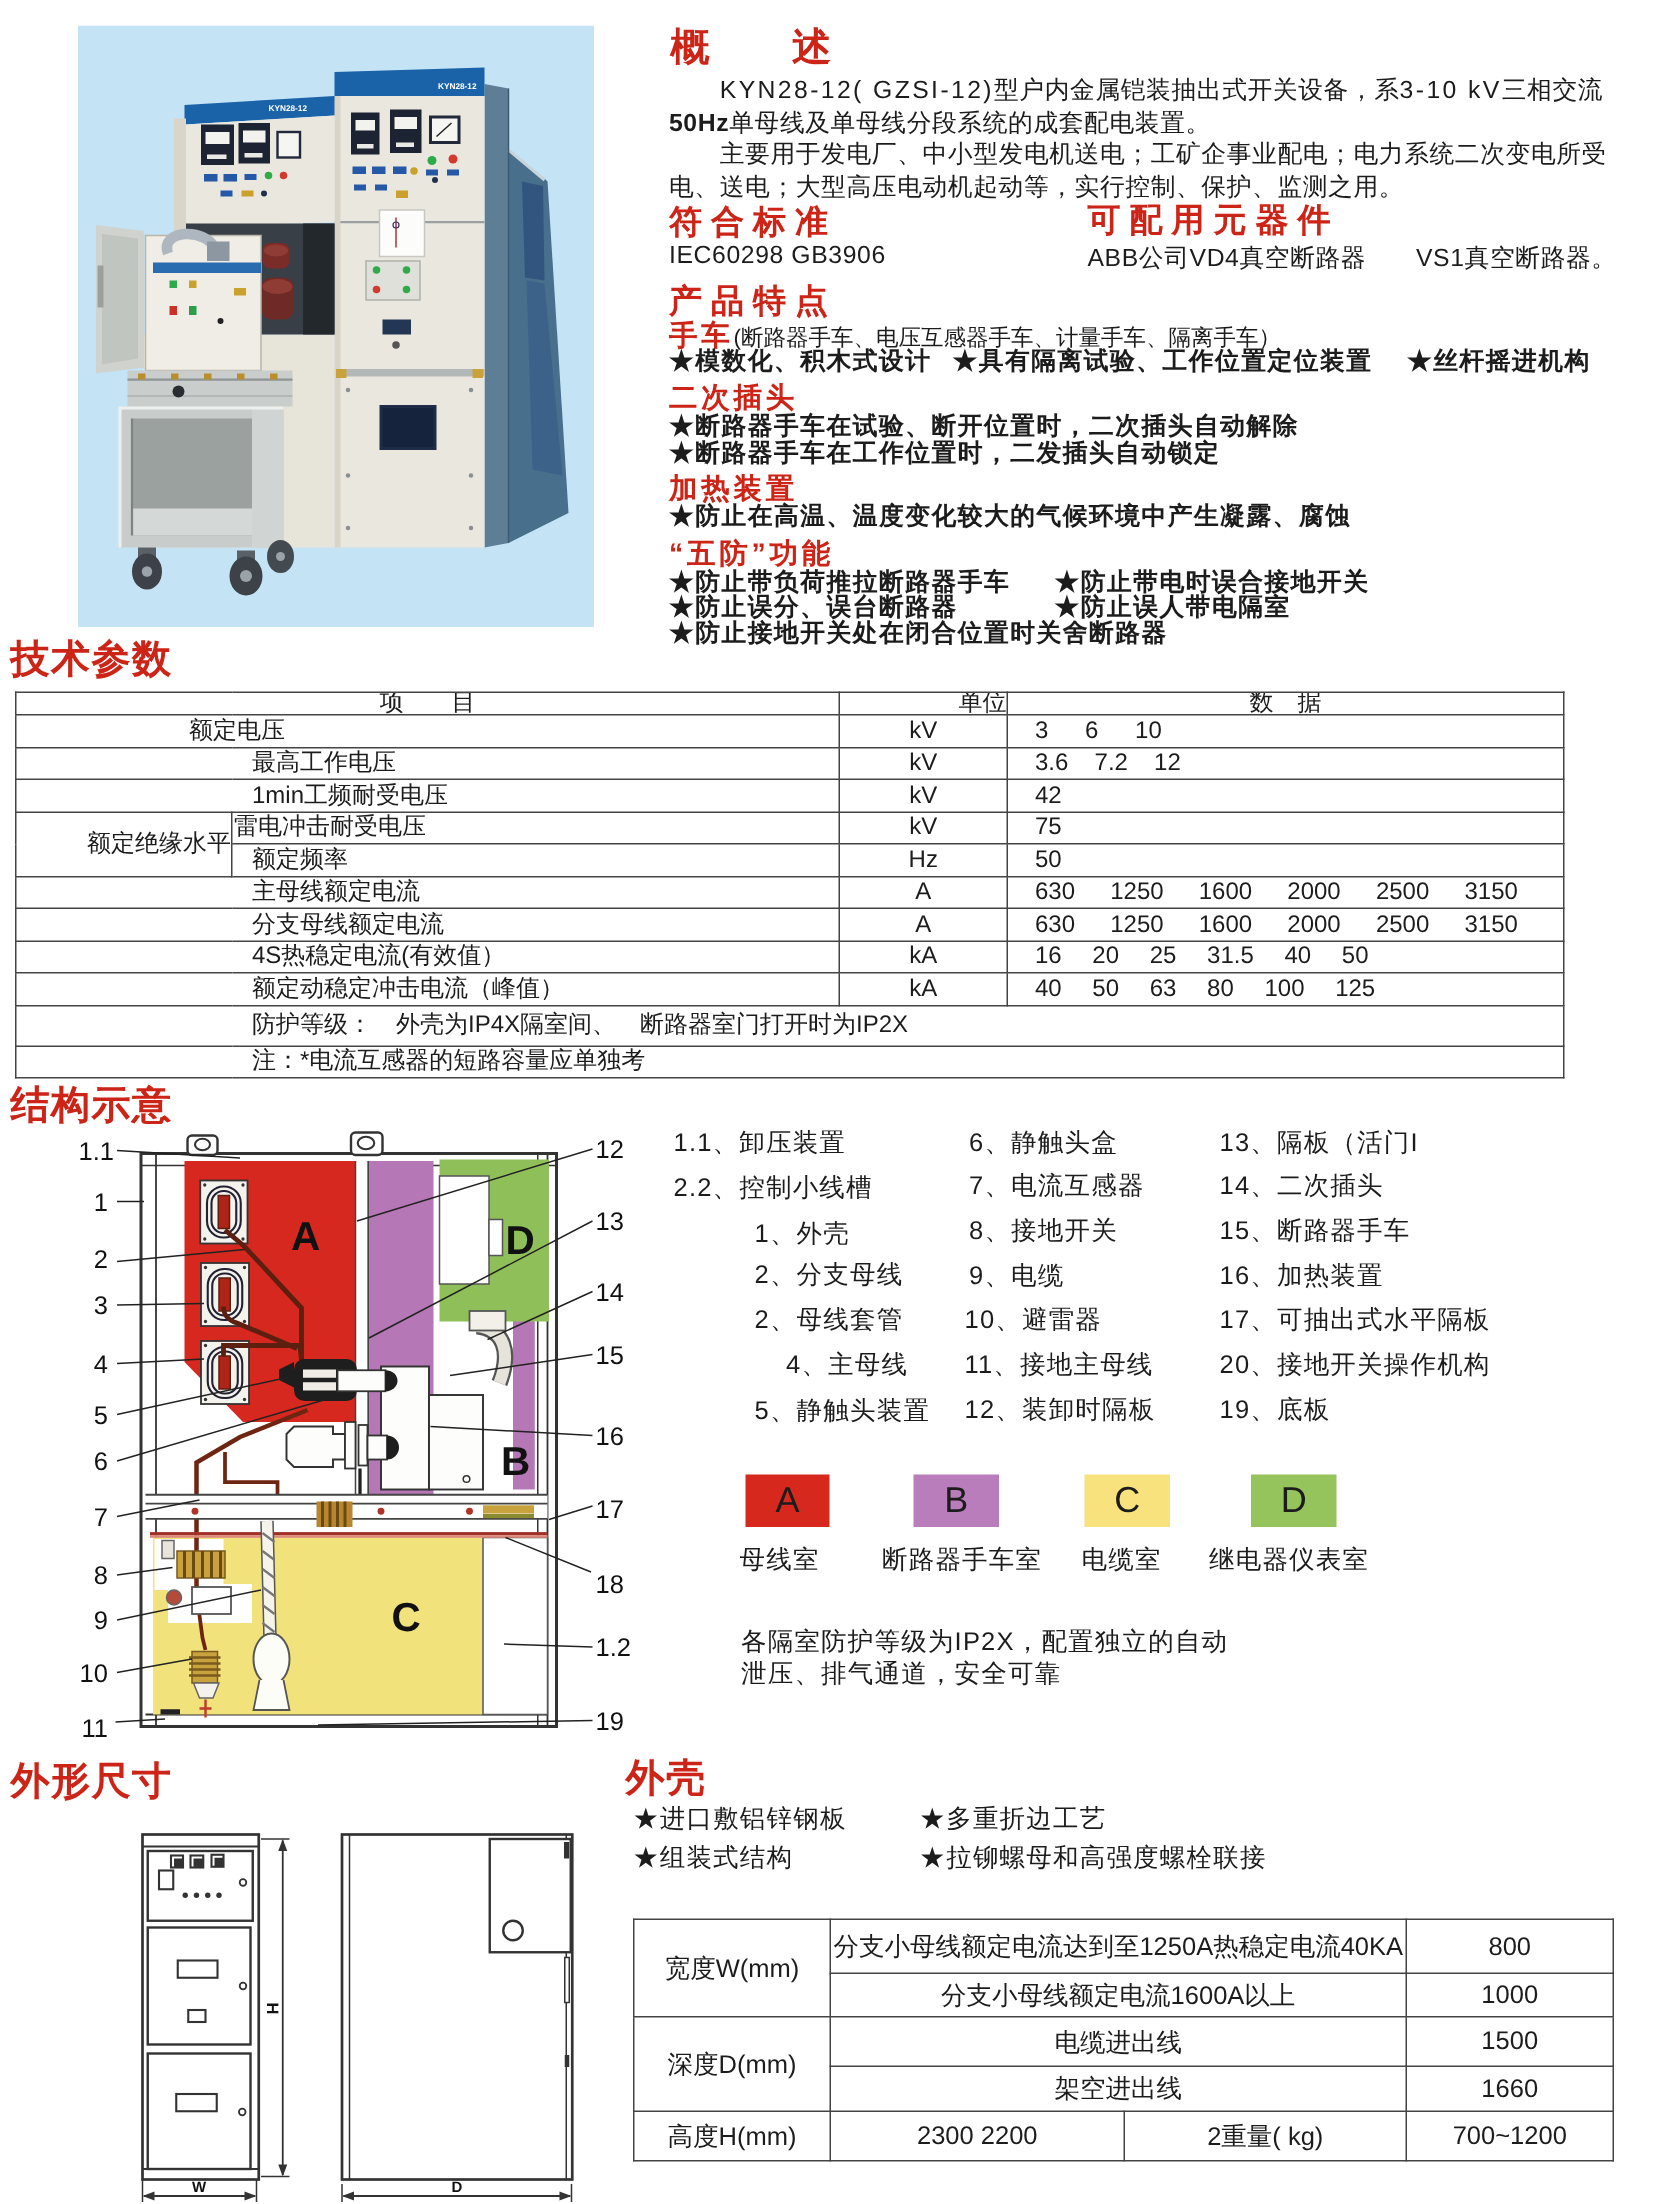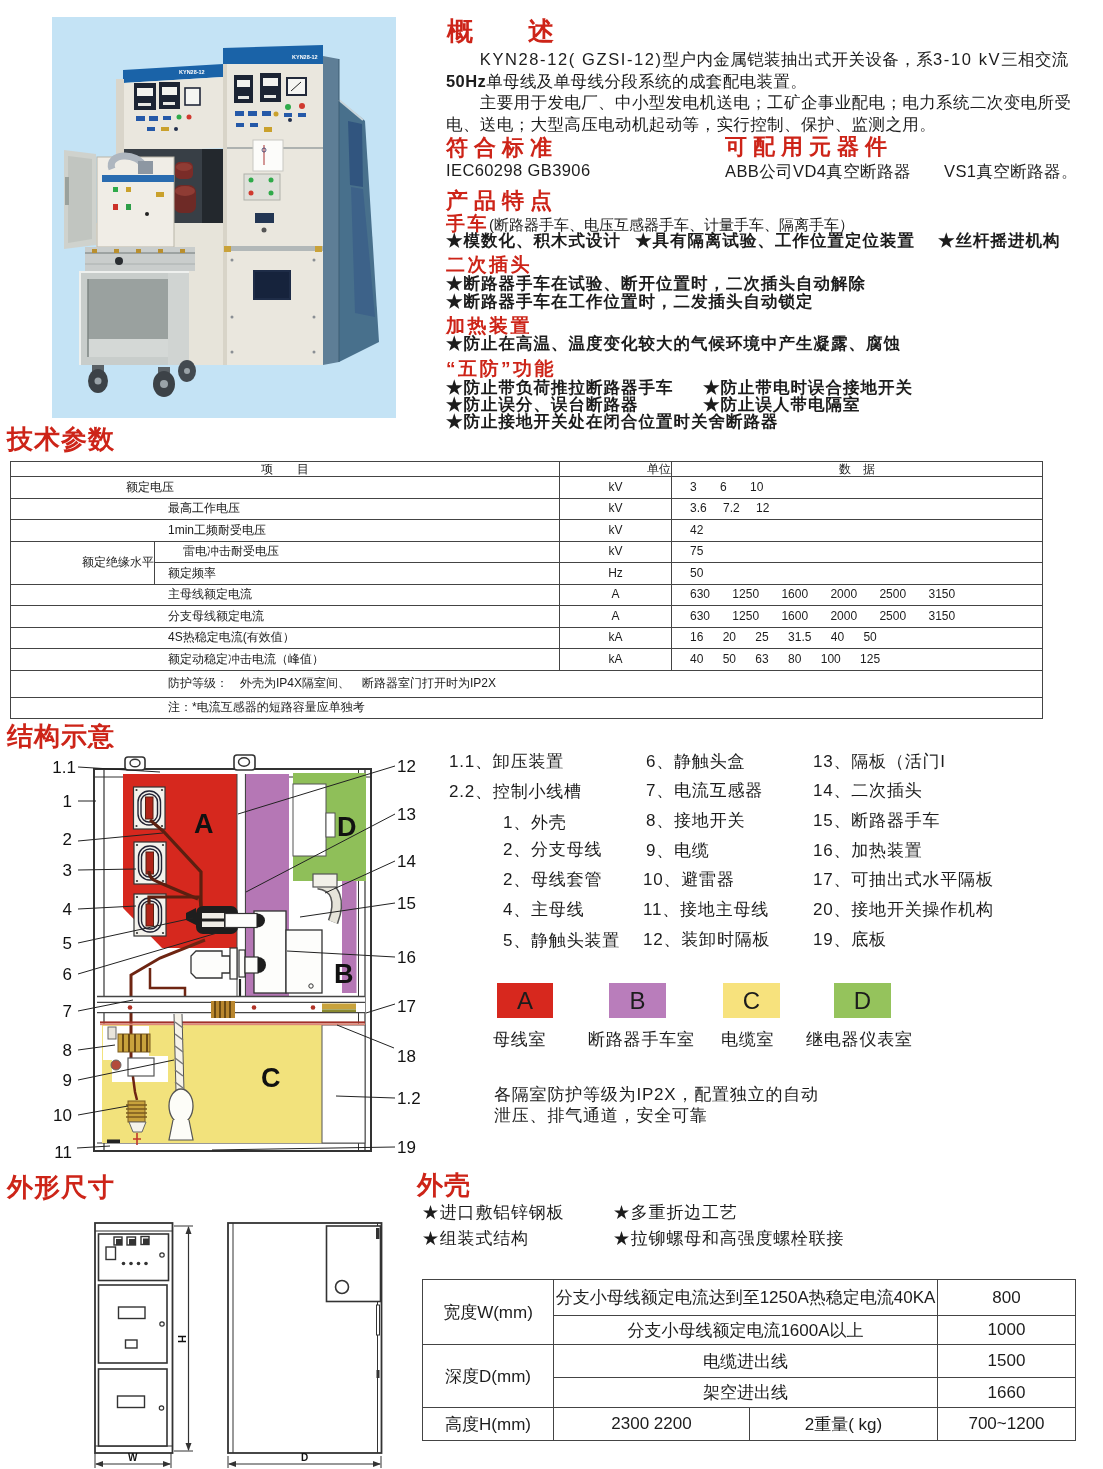--- a/index.html
+++ b/index.html
@@ -3,21 +3,21 @@
 html,body{margin:0;padding:0}
 body{width:1103px;height:1469px;position:relative;font-family:"Liberation Sans",sans-serif;background:#fff;color:#1c1c1c;overflow:hidden}
 .abs{position:absolute;white-space:nowrap}
 .h1{color:#cd2418;font-weight:bold;font-size:26px;letter-spacing:1px}
 .h2{color:#cd2418;font-weight:bold;font-size:22px;letter-spacing:6px}
 .h3{color:#cd2418;font-weight:bold;font-size:19px;letter-spacing:2.5px}
 .t16{font-size:16.5px;letter-spacing:0.4px}
 .t15{font-size:16.5px;font-weight:bold;letter-spacing:1px}
 .t17{font-size:17px;letter-spacing:0.8px}
 table{border-collapse:collapse;table-layout:fixed}
-.maintab td{border:1.4px solid #444;font-size:12px;line-height:19px;padding:0;vertical-align:middle;overflow:hidden}
+.maintab td{border:1.4px solid #444;font-size:16px;line-height:19px;padding:0;vertical-align:middle;overflow:hidden}
 .bottab td{border:1.5px solid #444;font-size:17px;padding:0;vertical-align:middle;text-align:center;overflow:hidden}
 </style></head><body>
 
 <div class="abs" style="left:52px;top:17px;width:344px;height:401px">
 <svg width="344" height="401" viewBox="0 0 344 401" xmlns="http://www.w3.org/2000/svg">
 
 <rect x="0" y="0" width="344" height="401" fill="#c4e3f5"></rect>
 
 <polygon points="271,39 287,42 287,345 271,348" fill="#5e7e96"></polygon>
 <polygon points="287,83 311,102 313,104 327,325 287,345" fill="#48708c"></polygon>
@@ -214,21 +214,21 @@
         <td style="text-align:center">kV</td>
         <td style="padding-left:18px;word-spacing:13px">3.6 7.2 12</td>
       </tr>
 <tr style="height:21.5px">
         <td colspan="2" style="padding-left:157px">1min工频耐受电压</td>
         <td style="text-align:center">kV</td>
         <td style="padding-left:18px">42</td>
       </tr>
 <tr style="height:21.5px">
         <td rowspan="2" style="text-align:right">额定绝缘水平</td>
-        <td style="padding-left:28px">雷电冲击耐受电压</td>
+        <td style="padding-left:1px">雷电冲击耐受电压</td>
         <td style="text-align:center">kV</td>
         <td style="padding-left:18px">75</td>
       </tr>
 <tr style="height:21.5px">
         <td style="padding-left:13px">额定频率</td>
         <td style="text-align:center">Hz</td>
         <td style="padding-left:18px">50</td>
       </tr>
 <tr style="height:21.5px">
         <td colspan="2" style="padding-left:157px">主母线额定电流</td>
@@ -466,21 +466,21 @@
 <text x="397" y="1104">1.2</text>
 <text x="397" y="1153">19</text>
 </g>
 </svg></div>
 
 <div class="abs t17" style="left:449px;top:750px">1.1、卸压装置</div>
 <div class="abs t17" style="left:449px;top:780px">2.2、控制小线槽</div>
 <div class="abs t17" style="left:503px;top:811px">1、外壳</div>
 <div class="abs t17" style="left:503px;top:838px">2、分支母线</div>
 <div class="abs t17" style="left:503px;top:868px">2、母线套管</div>
-<div class="abs t17" style="left:503px;top:898px">4、主母线</div>
+<div class="abs t17" style="left:524px;top:898px">4、主母线</div>
 <div class="abs t17" style="left:503px;top:929px">5、静触头装置</div>
 
 <div class="abs t17" style="left:646px;top:750px">6、静触头盒</div>
 <div class="abs t17" style="left:646px;top:779px">7、电流互感器</div>
 <div class="abs t17" style="left:646px;top:809px">8、接地开关</div>
 <div class="abs t17" style="left:646px;top:839px">9、电缆</div>
 <div class="abs t17" style="left:643px;top:868px">10、避雷器</div>
 <div class="abs t17" style="left:643px;top:898px">11、接地主母线</div>
 <div class="abs t17" style="left:643px;top:928px">12、装卸时隔板</div>
 

